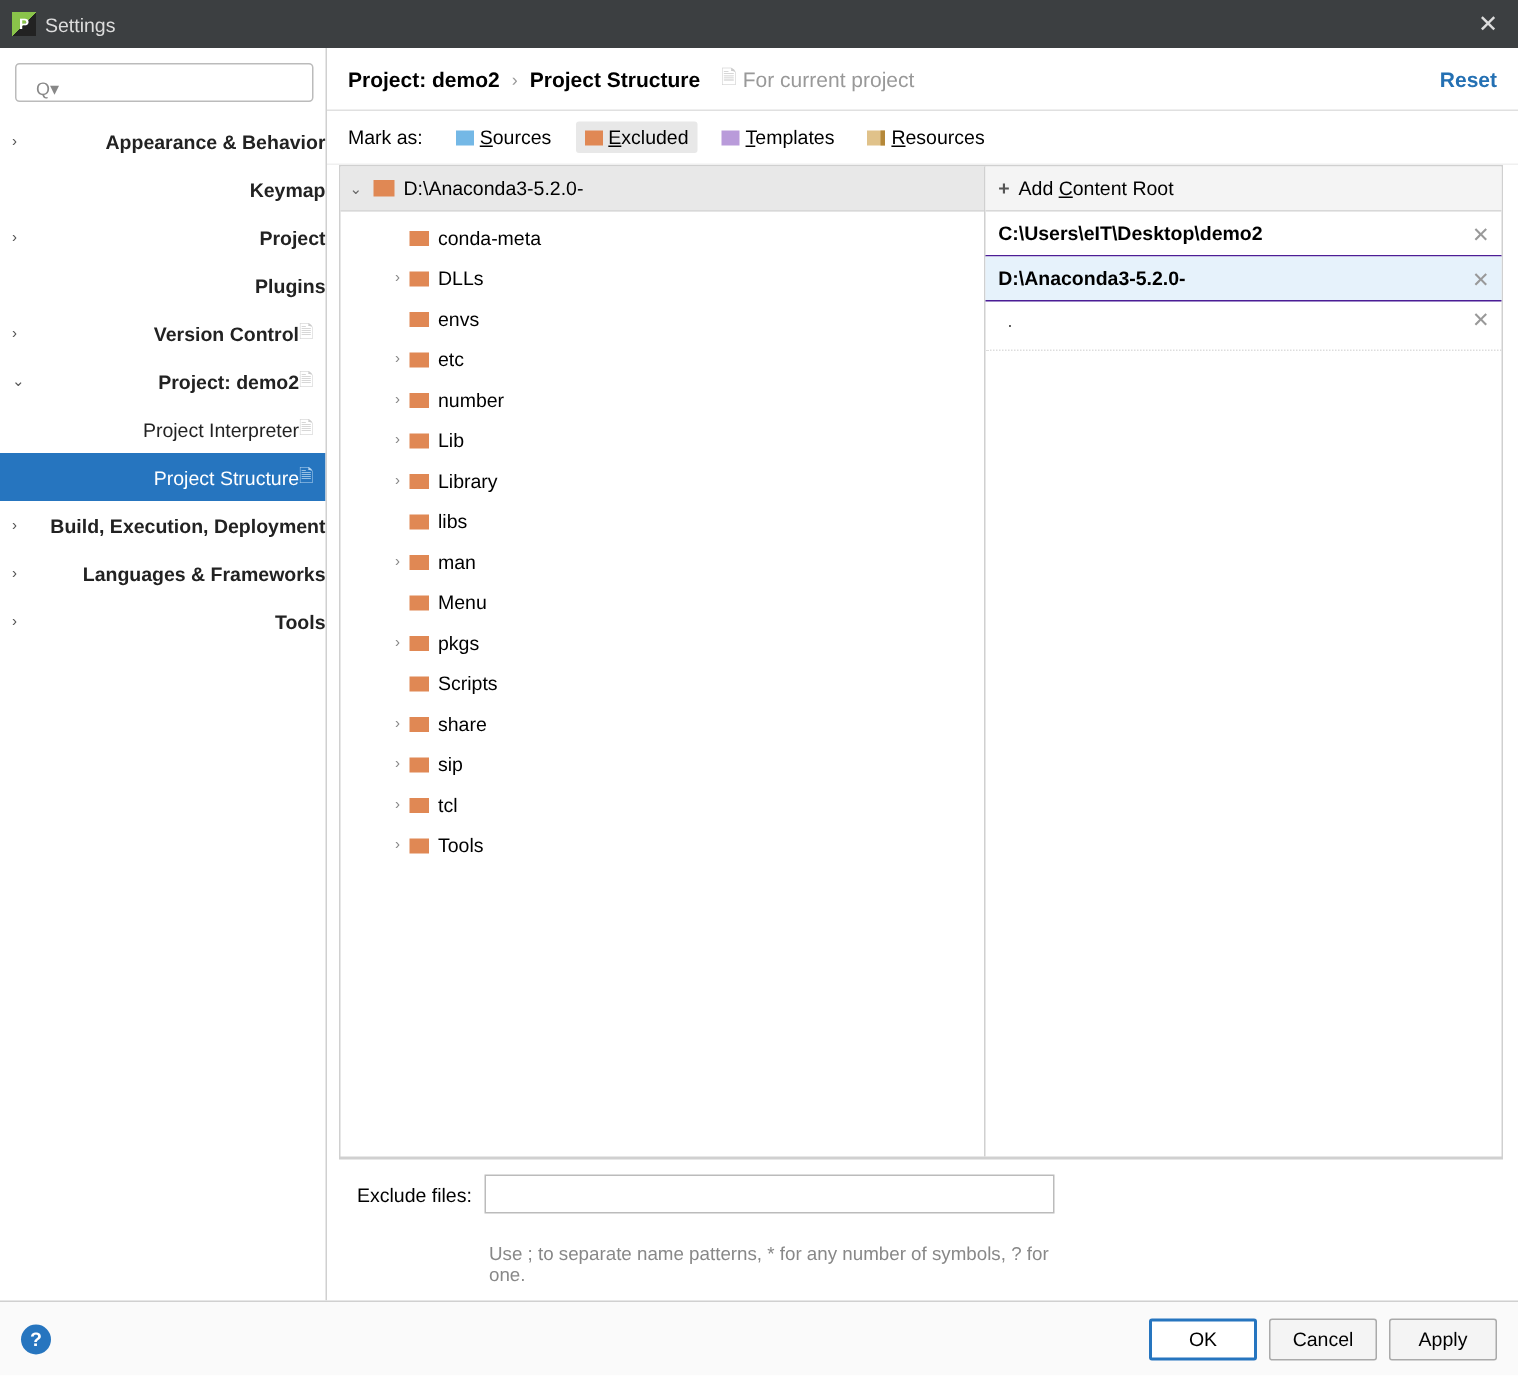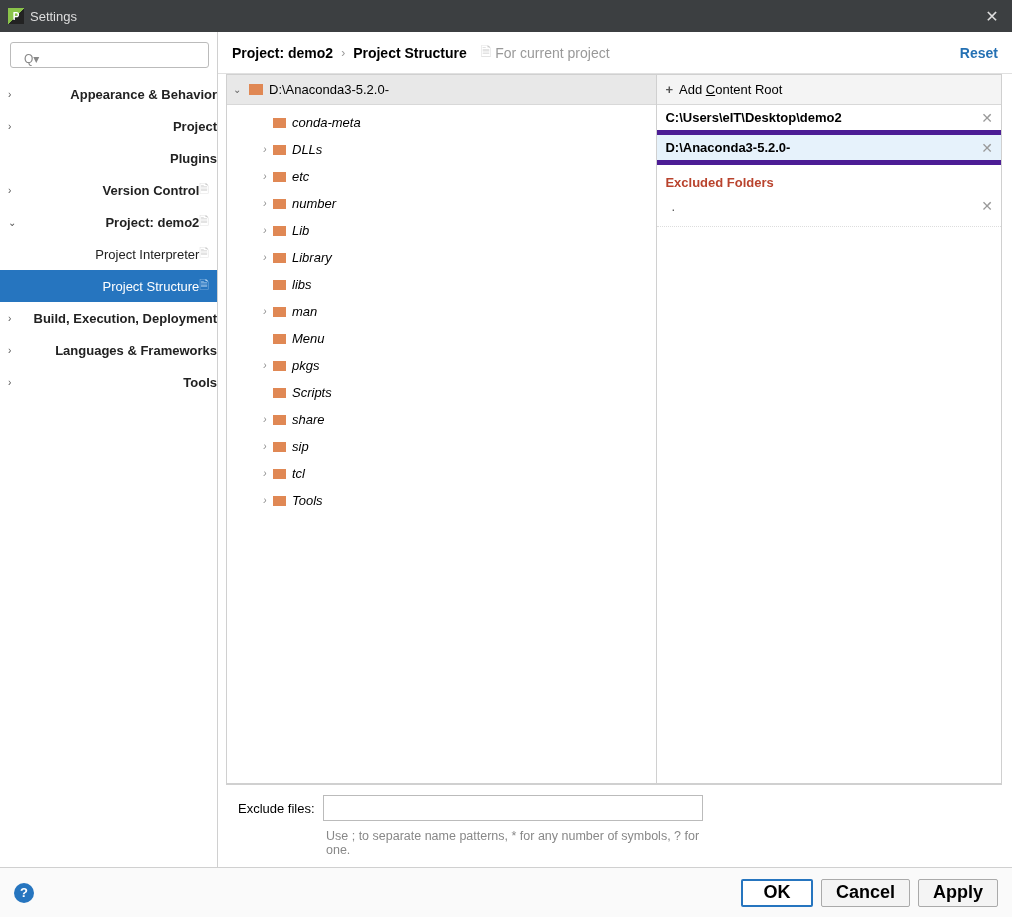--- a/index.html
+++ b/index.html
@@ -40,43 +40,43 @@
 .sw.purple { background: #b99bda; }
 .sw.tan { background: #e0c28a; position: relative; }
 .sw.tan::after { content: ""; position: absolute; right: 0; top: 0; bottom: 0; width: 3px; background: #b58839; }
 .underline-first::first-letter { text-decoration: underline; }
 .panels { flex: 1; display: flex; min-height: 0; border: 1px solid #d0d0d0; margin: 0 10px 0 8px; }
 .tree-area { flex: 1.25; display: flex; flex-direction: column; min-width: 0; border-right: 1px solid #d0d0d0; }
 .tree-root { height: 30px; background: #e8e8e8; display: flex; align-items: center; padding-left: 6px; font-size: 13px; border-bottom: 1px solid #d8d8d8; }
 .tree-root .chev { width: 16px; color: #666; font-size: 10px; }
 .tree-root .folder-icon { width: 14px; height: 11px; background: #e08854; margin-right: 6px; }
 .tree-scroll { flex: 1; overflow-y: auto; padding: 4px 0; }
-.tree-item { display: flex; align-items: center; height: 27px; padding-left: 30px; font-size: 13px; cursor: pointer; font-style: italic; }
+.tree-item { display: flex; align-items: center; height: 27px; padding-left: 30px; font-size: 13px; cursor: pointer; }
 .tree-item .chev { width: 16px; color: #888; font-size: 10px; text-align: center; }
 .tree-item .chev.empty { visibility: hidden; }
 .tree-item .folder-icon { width: 13px; height: 10px; background: #e08854; margin-right: 6px; }
 .right-area { flex: 1; display: flex; flex-direction: column; font-size: 13px; }
 .add-root { height: 30px; background: #f4f4f4; border-bottom: 1px solid #d8d8d8; display: flex; align-items: center; padding-left: 8px; gap: 6px; cursor: pointer; }
 .add-root .plus { color: #555; font-weight: bold; }
-.root-row { height: 30px; display: flex; align-items: center; padding: 0 8px; border-bottom: 5px solid #4c1d95; }
+.root-row { height: 30px; display: flex; align-items: center; padding: 0 8px; border-bottom: 1px solid #4c1d95; }
 .root-row .txt { flex: 1; font-weight: 600; }
 .root-row .x { color: #999; font-size: 14px; cursor: pointer; }
 .root-row.sel { background: #e6f2fb; }
 .excl-hdr { padding: 10px 8px 4px 8px; color: #b9432d; font-weight: 600; }
 .excl-row { display: flex; align-items: center; padding: 4px 8px 12px 14px; border-bottom: 1px dotted #ddd; }
 .excl-row .dot { flex: 1; color: #555; }
 .excl-row .x { color: #999; font-size: 14px; cursor: pointer; }
 .exclude-files { border-top: 1px solid #d0d0d0; padding: 10px 12px; font-size: 13px; margin: 0 10px 0 8px; }
 .exclude-row { display: flex; align-items: center; gap: 8px; }
 .exclude-row input { flex: 1; max-width: 380px; height: 26px; border: 1px solid #bbb; padding: 0 6px; }
-.exclude-hint { color: #888; font-size: 12.5px; margin-top: 8px; margin-left: 88px; max-width: 380px; }
+.exclude-hint { color: #888; font-size: 12.5px; margin-top: 20px; margin-left: 88px; max-width: 380px; }
 .footer { height: 50px; border-top: 1px solid #d0d0d0; display: flex; align-items: center; padding: 0 14px; gap: 8px; background: #fafafa; }
 .footer .help { width: 20px; height: 20px; border-radius: 50%; background: #2675BF; color: #fff; display: flex; align-items: center; justify-content: center; font-size: 13px; font-weight: bold; cursor: pointer; }
 .footer .spacer { flex: 1; }
-.footer button { height: 28px; min-width: 72px; padding: 0 14px; border: 1px solid #aaa; background: #f4f4f4; border-radius: 2px; cursor: pointer; font-size: 18px; font-weight: bold; }
+.footer button { height: 28px; min-width: 72px; padding: 0 14px; border: 1px solid #aaa; background: #f4f4f4; border-radius: 2px; cursor: pointer; font-size: 13px; }
 .footer button.primary { border: 2px solid #2675BF; background: #fff; }
 </style>
 </head>
 <body>
 
 <div class="titlebar">
   <span class="app-icon">P</span>
   <span>Settings</span>
   <span class="spacer"></span>
   <span class="close">✕</span>
@@ -87,20 +87,24 @@
     <div class="search-wrap">
       <div class="search-container">
         <input class="search" style="">
         <span class="search-glass">Q▾</span>
       </div>
     </div>
     <div class="nav" id="nav">
         <div class="nav-row bold">
           <span class="chev">›</span>
           <span class="lbl">Appearance &amp; Behavior</span>
+        </div>
+        <div class="nav-row bold">
+          <span class="chev"></span>
+          <span class="lbl">Keymap</span>
         </div>
         <div class="nav-row bold">
           <span class="chev">›</span>
           <span class="lbl">Project</span>
         </div>
         <div class="nav-row bold">
           <span class="chev"></span>
           <span class="lbl">Plugins</span>
         </div>
         <div class="nav-row bold">
@@ -143,40 +147,64 @@
       <span class="crumb">Project: demo2</span>
       <span class="sep">›</span>
       <span class="crumb">Project Structure</span>
       <span class="hint">
           <span class="doc-icon">🗎</span>
           <span>For current project</span>
         </span>
       <span class="reset">Reset</span>
     </div>
 
+    <div class="mark-bar">
+      <span class="lbl">Mark as:</span>
+      <span class="mark-btn">
+          <span class="sw blue"></span>
+          <span class="underline-first">Sources</span>
+        </span>
+      <span class="mark-btn active">
+          <span class="sw orange"></span>
+          <span class="underline-first">Excluded</span>
+        </span>
+      <span class="mark-btn">
+          <span class="sw purple"></span>
+          <span class="underline-first">Templates</span>
+        </span>
+      <span class="mark-btn">
+          <span class="sw tan"></span>
+          <span class="underline-first">Resources</span>
+        </span>
+    </div>
 
     <div class="panels">
       <div class="tree-area">
         <div class="tree-root">
           <span class="chev">⌄</span>
           <span class="folder-icon"></span>
           <span>D:\Anaconda3-5.2.0-</span>
         </div>
         <div class="tree-scroll" id="tree">
             <div class="tree-item">
               <span class="chev empty">›</span>
               <span class="folder-icon"></span>
               <span>conda-meta</span>
             </div>
             <div class="tree-item">
               <span class="chev">›</span>
               <span class="folder-icon"></span>
               <span>DLLs</span>
             </div>
             <div class="tree-item">
+              <span class="chev empty">›</span>
+              <span class="folder-icon"></span>
+              <span>envs</span>
+            </div>
+            <div class="tree-item">
               <span class="chev">›</span>
               <span class="folder-icon"></span>
               <span>etc</span>
             </div>
             <div class="tree-item">
               <span class="chev">›</span>
               <span class="folder-icon"></span>
               <span>number</span>
             </div>
             <div class="tree-item">
@@ -245,21 +273,20 @@
         <div id="roots">
             <div class="root-row">
               <span class="txt">C:\Users\eIT\Desktop\demo2</span>
               <span class="x">✕</span>
             </div>
             <div class="root-row sel">
               <span class="txt">D:\Anaconda3-5.2.0-</span>
               <span class="x">✕</span>
             </div>
           </div>
-        <div class="excl-hdr">Excluded Folders</div>
         <div class="excl-row">
           <span class="dot">.</span>
           <span class="x">✕</span>
         </div>
       </div>
     </div>
 
     <div class="exclude-files">
       <div class="exclude-row">
         <span>Exclude files:</span>

